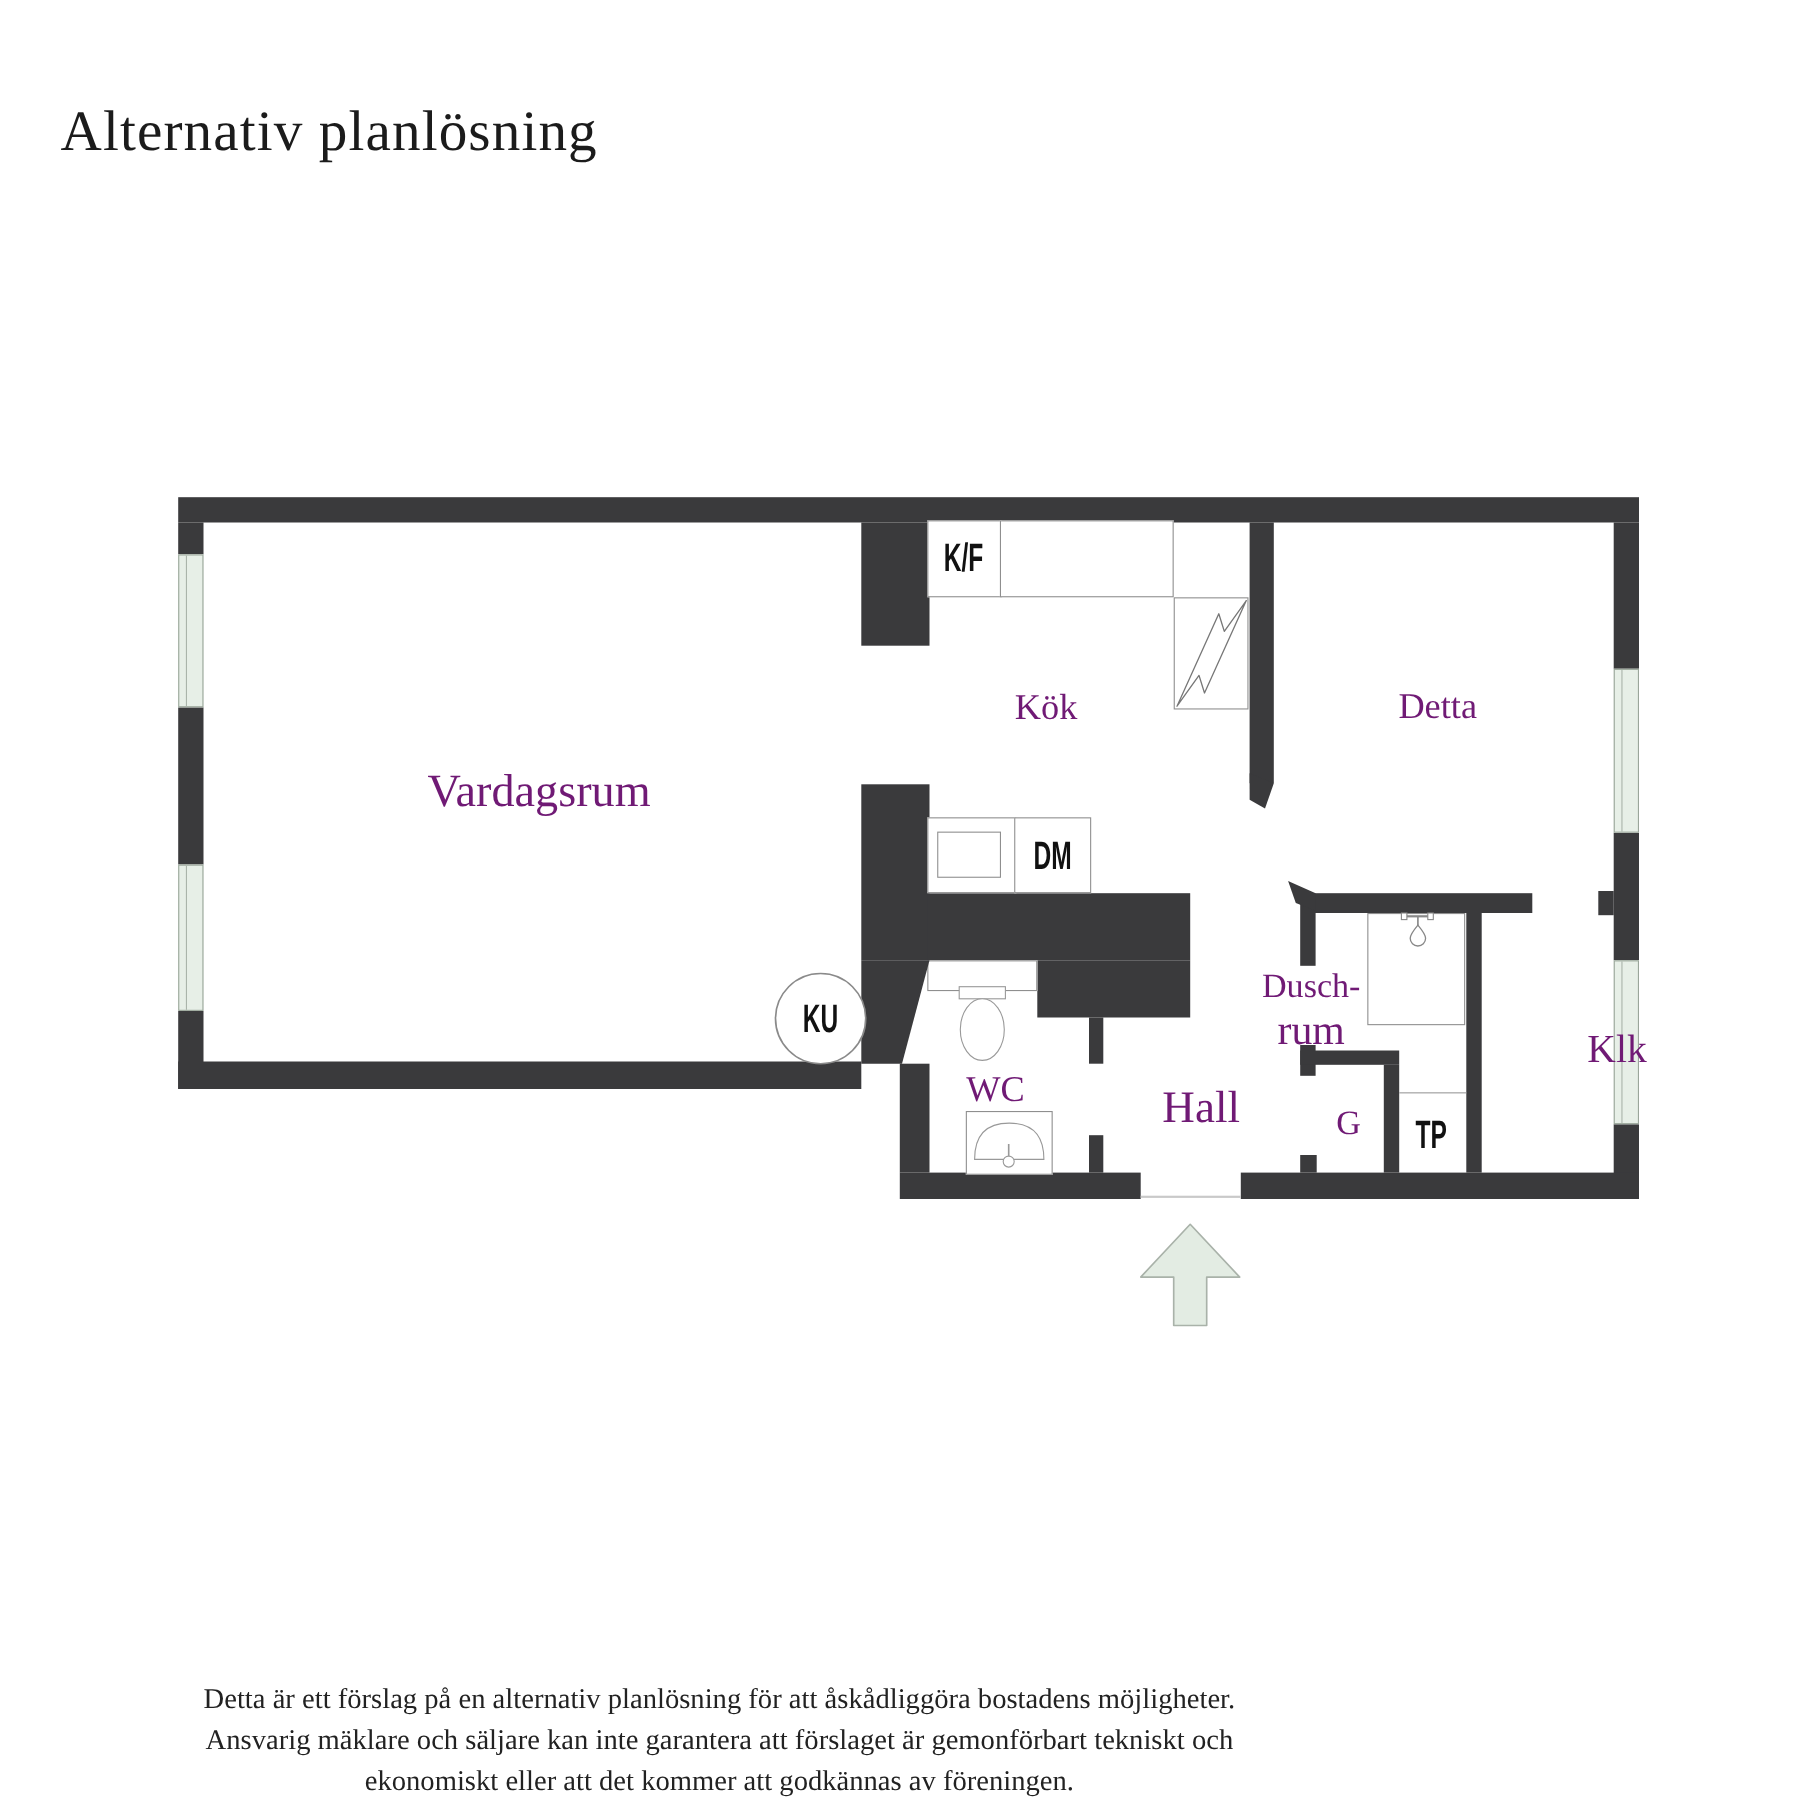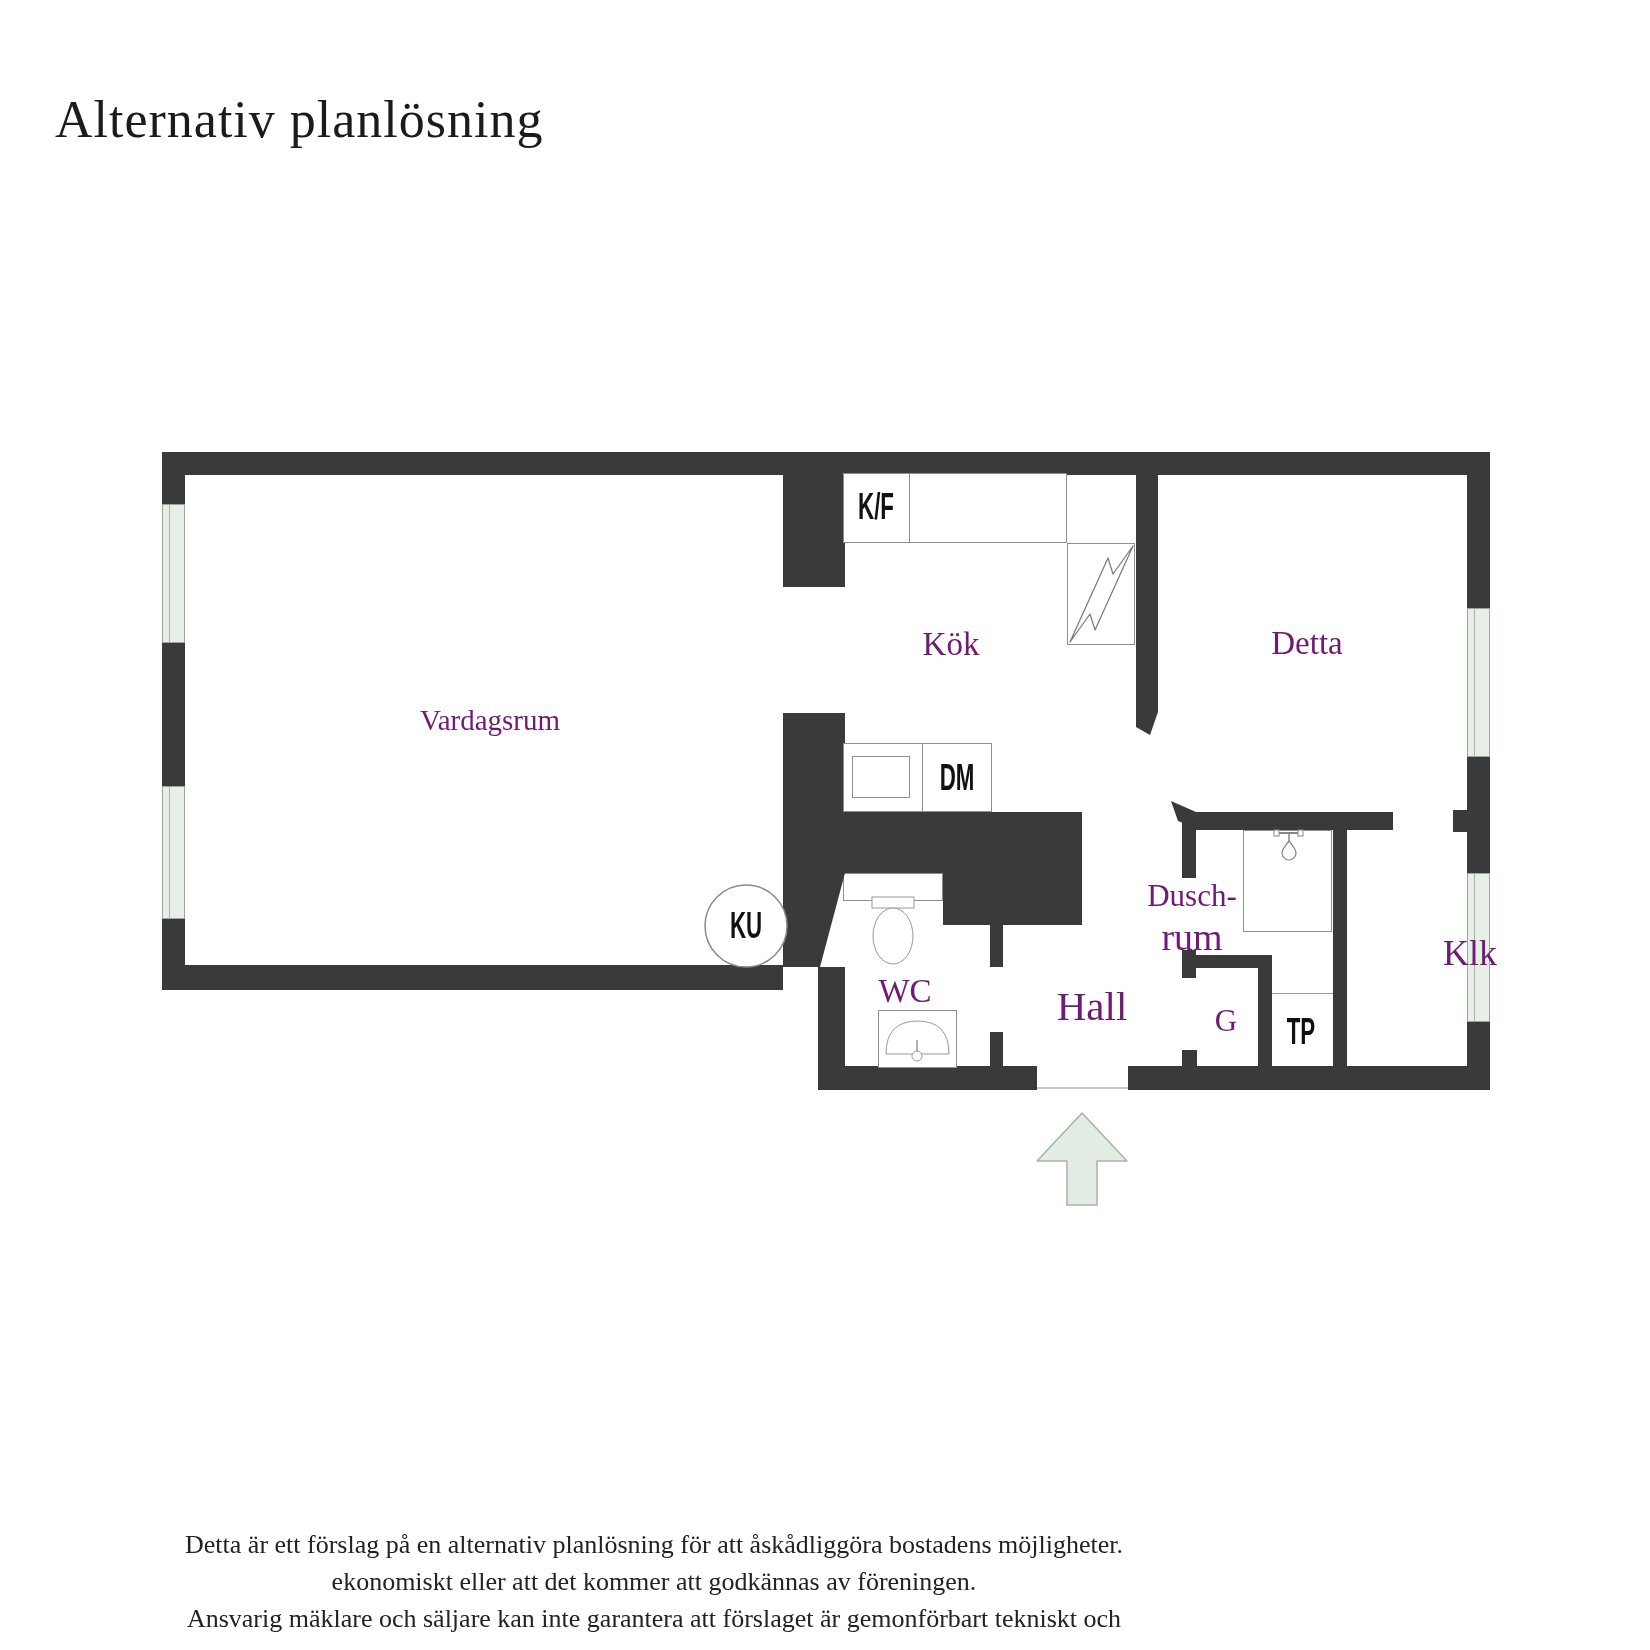--- a/index.html
+++ b/index.html
@@ -107,34 +107,34 @@
 
     <line x1="1277" y1="833" x2="1300" y2="833" stroke="#888" stroke-width="2"></line>
     <rect x="1274" y="830" width="5" height="6" fill="#fff" stroke="#888" stroke-width="1"></rect>
     <rect x="1298" y="830" width="5" height="6" fill="#fff" stroke="#888" stroke-width="1"></rect>
     <line x1="1289" y1="833" x2="1289" y2="842" stroke="#888" stroke-width="1.5"></line>
     <path d="M1289,841 C1284,847 1282,850 1282,853 A7,7 0 0 0 1296,853 C1296,850 1294,847 1289,841 Z" fill="#fff" stroke="#888" stroke-width="1.2"></path>
 
     <polygon points="1082,1113 1127,1161 1097,1161 1097,1205 1067,1205 1067,1161 1037,1161" fill="#e3ece3" stroke="#a9b2a9" stroke-width="1.5" stroke-linejoin="round"></polygon>
   </svg>
 
-  <div class="label" style="left:490px;top:720px;font-size:29px;">Vardagsrum</div>
+  <div class="label" style="left:490px;top:720px;font-size:42px;">Vardagsrum</div>
   <div class="label" style="left:951px;top:644px;font-size:33px;">Kök</div>
   <div class="label" style="left:1307px;top:643px;font-size:33px;">Detta</div>
   <div class="label" style="left:905px;top:991px;font-size:33px;">WC</div>
   <div class="label" style="left:1092px;top:1006px;font-size:41px;">Hall</div>
   <div class="label" style="left:1192px;top:896px;font-size:31px;">Dusch-</div>
   <div class="label" style="left:1192px;top:937px;font-size:38px;text-align:center;">rum</div>
   <div class="label" style="left:1226px;top:1021px;font-size:31px;">G</div>
   <div class="label" style="left:1470px;top:953px;font-size:36px;">Klk</div>
 
   <div class="clabel" style="left:876px;top:507px;font-size:36px;">K/F</div>
   <div class="clabel" style="left:957px;top:778px;font-size:36px;">DM</div>
   <div class="clabel" style="left:746px;top:926px;font-size:36px;">KU</div>
   <div class="clabel" style="left:1301px;top:1032px;font-size:36px;">TP</div>
 
   <div id="disclaimer">
     <div>Detta är ett förslag på en alternativ planlösning för att åskådliggöra bostadens möjligheter.</div>
+    <div>Ansvarig mäklare och säljare kan inte garantera att förslaget är gemonförbart tekniskt och</div>
     <div>ekonomiskt eller att det kommer att godkännas av föreningen.</div>
-    <div>Ansvarig mäklare och säljare kan inte garantera att förslaget är gemonförbart tekniskt och</div>
   </div>
 
 </div>
 
 </body></html>

